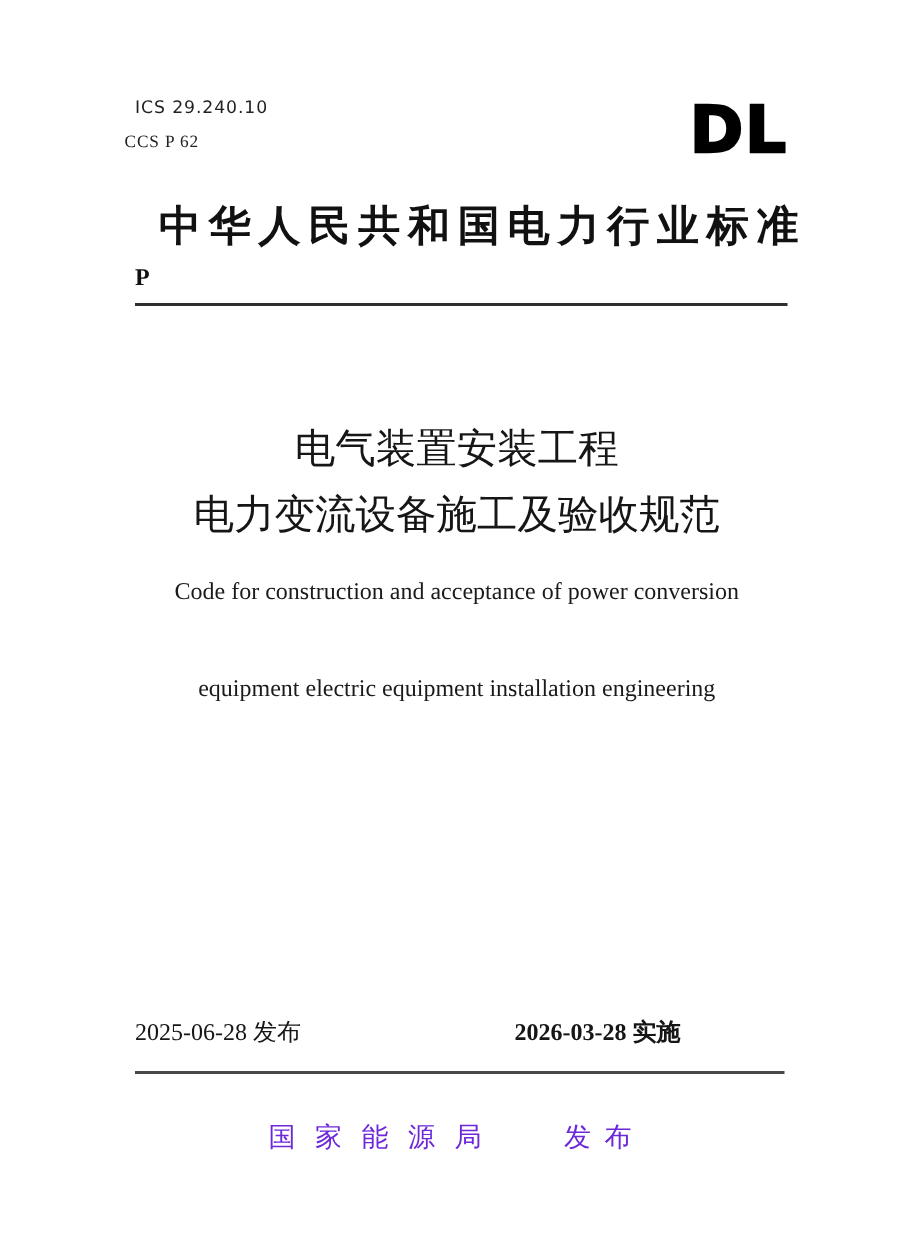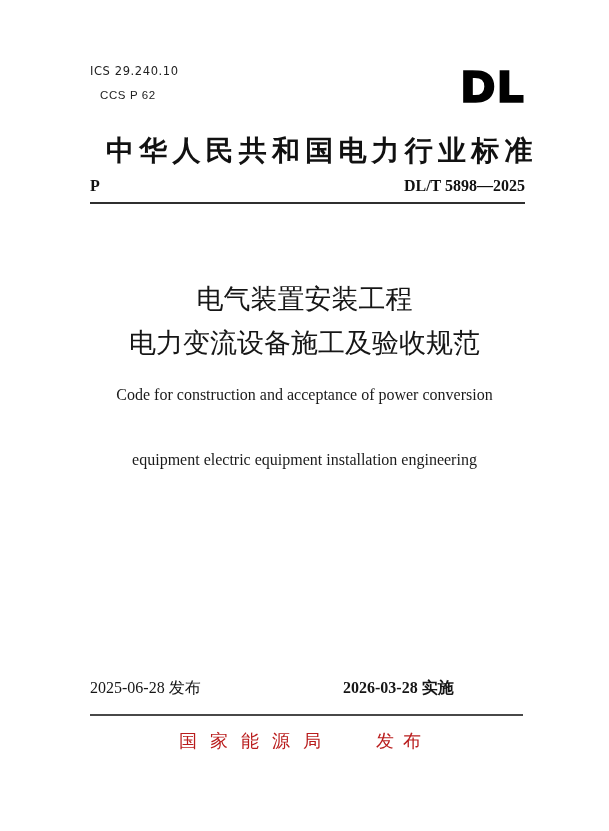--- a/index.html
+++ b/index.html
@@ -11,22 +11,22 @@
     color: #1c1c1c;
     font-family: "Liberation Sans", sans-serif;
     overflow: hidden;
   }
   .ics-code {
     position: absolute; left: 90px; top: 64px;
     font-family: "DejaVu Sans", sans-serif;
     font-size: 11.5px; letter-spacing: 0.6px; color: #222;
   }
   .ccs-code {
-    position: absolute; left: 100px; top: 89px;
-    font-family: Liberation Sans, sans-serif;
+    position: absolute; left: 83px; top: 89px;
+    font-family: Liberation Serif, serif;
     font-size: 11.5px; letter-spacing: 0.6px; color: #222;
   }
   .dl-logo {
     position: absolute; top: 64px; right: 84px;
     font-family: "DejaVu Sans", sans-serif;
     font-weight: 900; font-size: 43px; line-height: 46px;
     letter-spacing: 1px; color: #000; text-align: right;
     -webkit-text-stroke: 1.6px #000;
   }
   .header-title {
@@ -69,44 +69,43 @@
   .date-impl {
     position: absolute; left: 343px; top: 678px;
     font-family: "Liberation Serif", serif;
     font-size: 16px; color: #161616; font-weight: bold;
   }
   .rule-bottom {
     position: absolute; left: 90px; top: 714px;
     width: 433px; height: 2px; background: #484848;
   }
   .publisher-row {
-    position: absolute; left: 0; top: 729px; width: 609px;
+    position: absolute; left: 0; top: 746px; width: 609px;
     display: flex; justify-content: center; align-items: baseline; gap: 42px;
     font-family: "Liberation Sans", sans-serif;
-    font-size: 18px; font-weight: 500; color: #b91c1c;
+    font-size: 18px; font-weight: 500; color: #6d28d9;
   }
   .publisher-issuer { letter-spacing: 13px; }
   .publisher-action { letter-spacing: 9px; }
 </style>
 </head>
 <body>
 
 <div class="page">
 
   <div class="ics-code">ICS 29.240.10</div>
 
   <div class="ccs-code">CCS P 62</div>
 
   <div class="dl-logo">DL</div>
 
   <div class="header-title">中华人民共和国电力行业标准</div>
 
   <div class="sub-row">
     <span class="doc-class">P</span>
-    <span class="standard-code">DL/T 5898—2025</span>
   </div>
 
   <div class="rule-top"></div>
 
   <div class="title-cn title-cn-1">电气装置安装工程</div>
 
   <div class="title-cn title-cn-2">电力变流设备施工及验收规范</div>
 
   <div class="title-en title-en-1">Code for construction and acceptance of power conversion</div>
 

